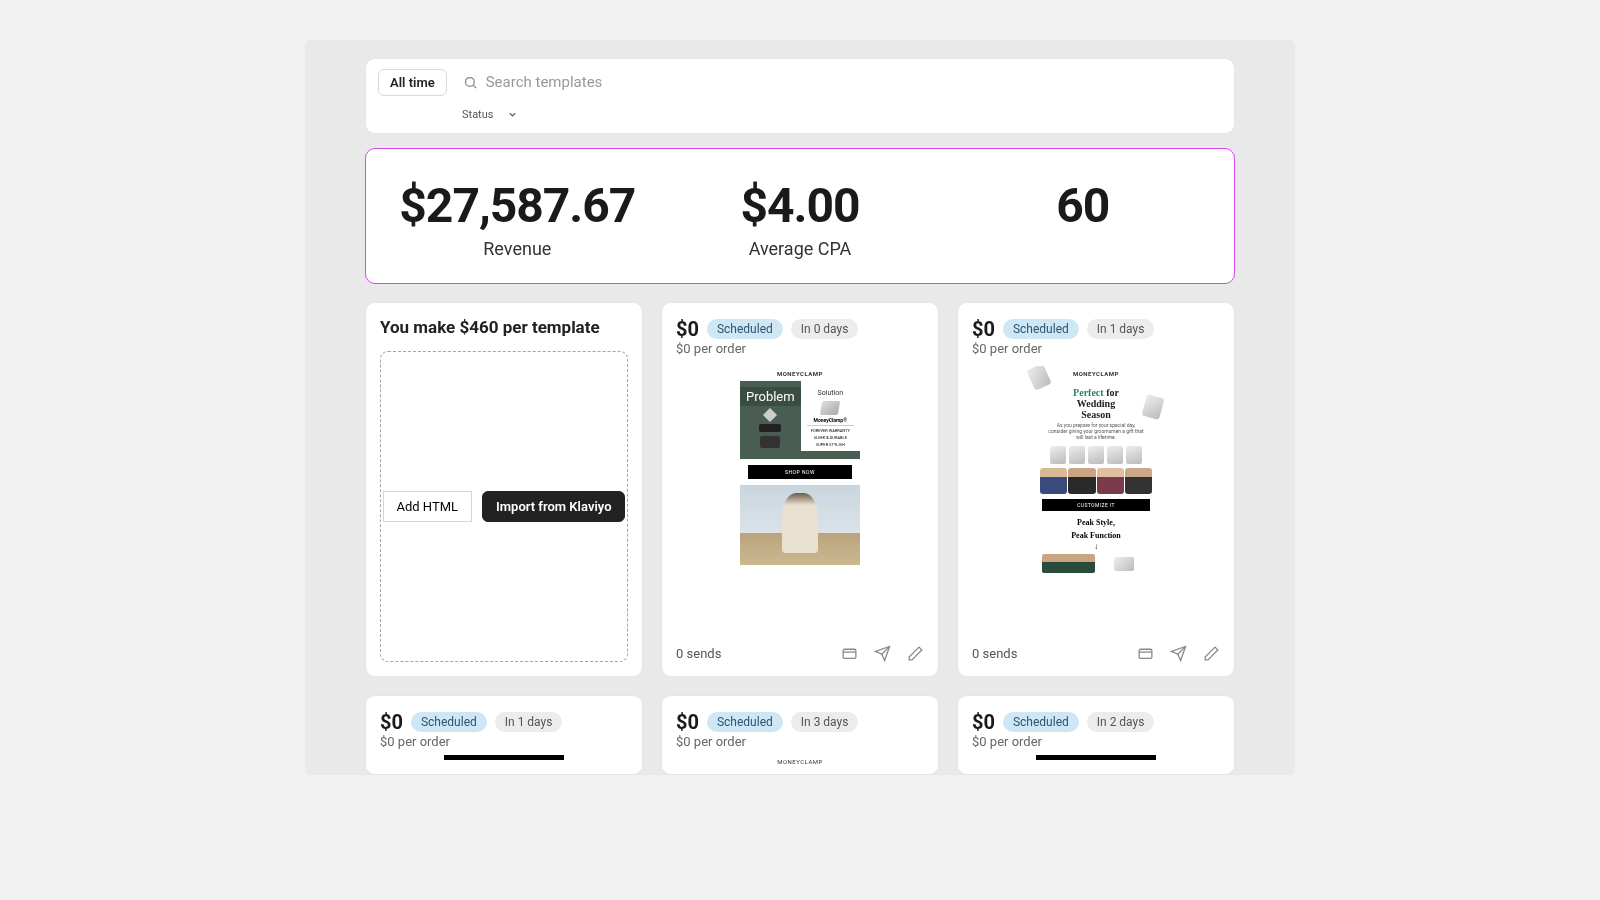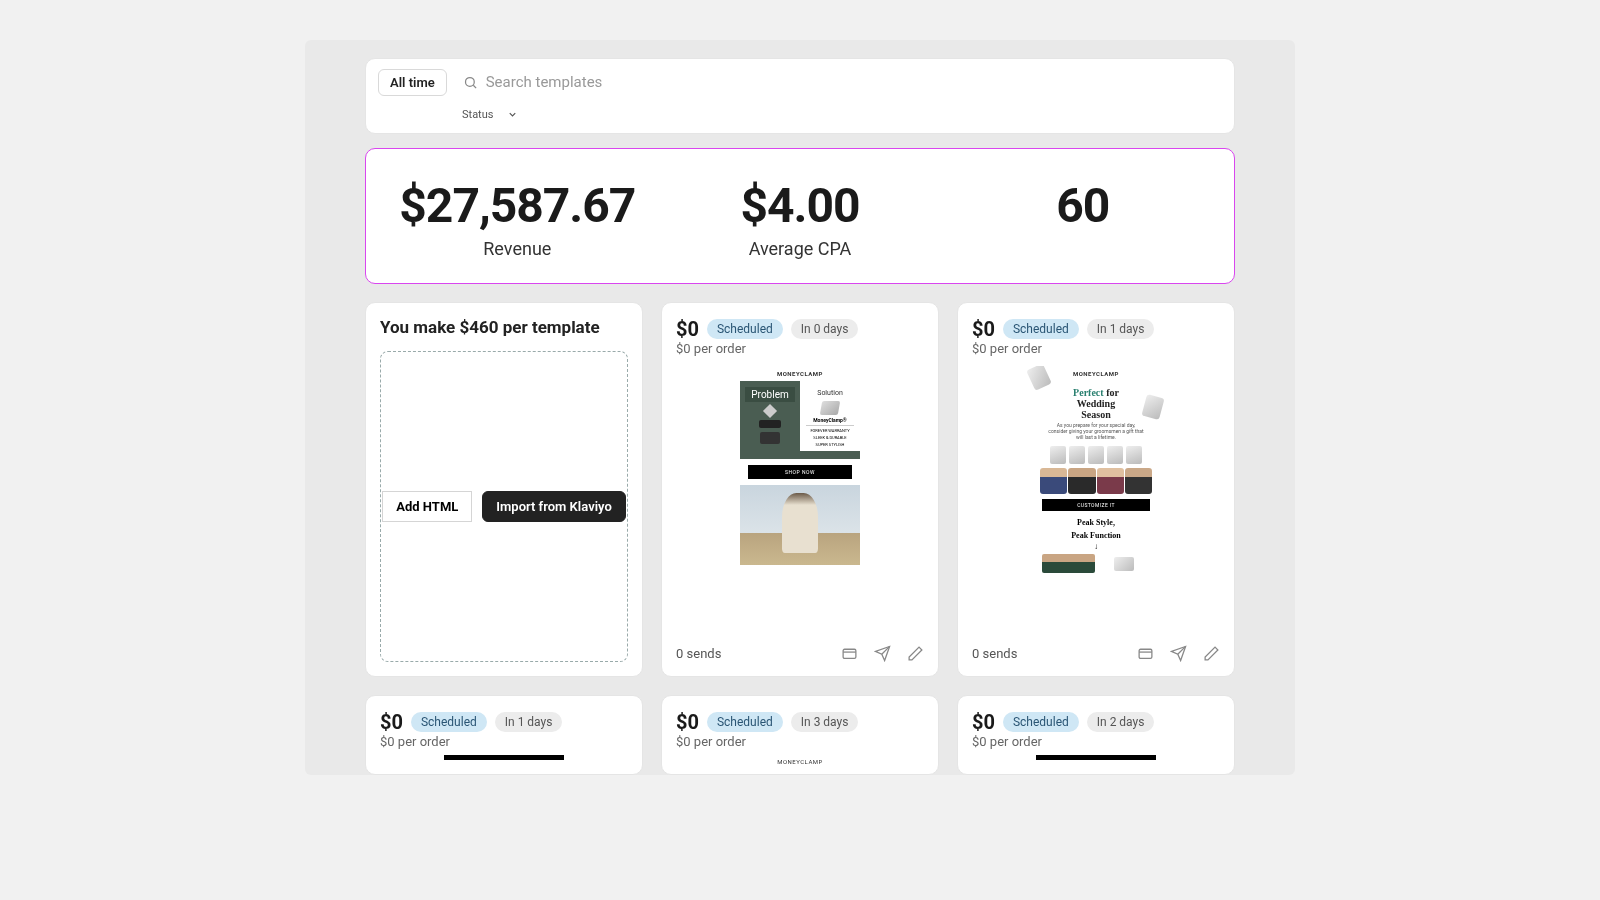--- a/index.html
+++ b/index.html
@@ -17,34 +17,34 @@
 .status-dd{display:inline-flex;align-items:center;gap:14px;font-size:11px;color:#555;cursor:pointer;padding:4px 6px}
 .status-dd svg{width:11px;height:11px}
 .stats{background:#fff;border:1px solid #d946ef;border-radius:10px;margin-top:14px;display:flex;padding:28px 10px 24px}
 .stat{flex:1;text-align:center}
 .stat-val{font-size:48px;font-weight:700;color:#1a1a1a;letter-spacing:-1px}
 .stat-lbl{font-size:18px;color:#333;margin-top:4px}
 .grid{display:grid;grid-template-columns:repeat(3,1fr);gap:18px;margin-top:18px}
 .card{background:#fff;border:1px solid #e5e5e5;border-radius:10px;padding:14px;display:flex;flex-direction:column;height:375px}
 .make-title{font-size:17px;font-weight:700;color:#222;margin-bottom:14px}
 .drop{flex:1;border:1.5px dashed #9aa;border-radius:8px;display:flex;align-items:center;justify-content:center;gap:10px}
-.btn-light{background:#fff;border:1px solid #d5d5d5;border-radius:0;padding:7px 13px;font-size:13px;font-weight:700;cursor:pointer}
+.btn-light{background:#fff;border:1px solid #d5d5d5;border-radius:0;padding:7px 13px;font-size:13px;font-weight:400;cursor:pointer}
 .btn-dark{background:#222;color:#fff;border:1px solid #222;border-radius:6px;padding:7px 13px;font-size:13px;font-weight:600;cursor:pointer}
 .chead{display:flex;align-items:center;gap:8px}
 .amt{font-size:20px;font-weight:700;color:#1a1a1a}
 .badge{font-size:12px;padding:3px 10px;border-radius:12px}
 .b-sched{background:#cfe7f5;color:#2a5574}
 .b-days{background:#ececec;color:#555}
 .per{font-size:13px;color:#666;margin-top:0}
 .thumb{flex:1;display:flex;align-items:flex-start;justify-content:center;margin-top:10px;overflow:hidden}
 .email{width:120px;background:#fff;font-size:6px;position:relative}
 .elogo{text-align:center;padding:4px 0;font-size:6px;letter-spacing:.5px;font-weight:700;color:#333}
 .ps{display:flex;height:70px}
 .psl{flex:1;background:#4a5d52;color:#fff;display:flex;flex-direction:column;align-items:center;justify-content:flex-start;padding-top:6px;gap:4px}
-.psl .tb{background:#3a4d42;padding:2px 6px;font-size:10px}
+.psl .tb{background:#3a4d42;padding:2px 6px;font-size:13px}
 .psr{flex:1;background:#fff;display:flex;flex-direction:column;align-items:center;justify-content:flex-start;padding-top:6px;gap:2px}
 .psr .tb{padding:2px 6px;font-size:7px;color:#333}
 .clip{width:18px;height:14px;background:linear-gradient(135deg,#ddd,#aaa);border-radius:2px;transform:skewX(-10deg)}
 .shopbar{background:#000;color:#fff;text-align:center;padding:4px 0;font-size:5px;letter-spacing:.5px;margin:6px 8px}
 .model{height:80px;background:linear-gradient(180deg,#c9d5de 0%,#dbe3e8 60%,#b9a47f 60%,#cab88f 100%);position:relative}
 .suit{position:absolute;left:35%;top:10%;width:30%;height:75%;background:linear-gradient(180deg,#6b5a48 0%,#e8e0d0 20%,#e8e0d0 85%);border-radius:40% 40% 8% 8%}
 .email2{width:120px;background:#fff;font-size:6px;position:relative}
 .wed-top{position:relative;padding:6px 4px 2px;text-align:center}
 .wed-t1{color:#2a8070;font-weight:700;font-size:10px;font-family:Liberation Serif, serif}
 .wed-t2{color:#222;font-weight:700;font-size:10px;font-family:Georgia,serif}

